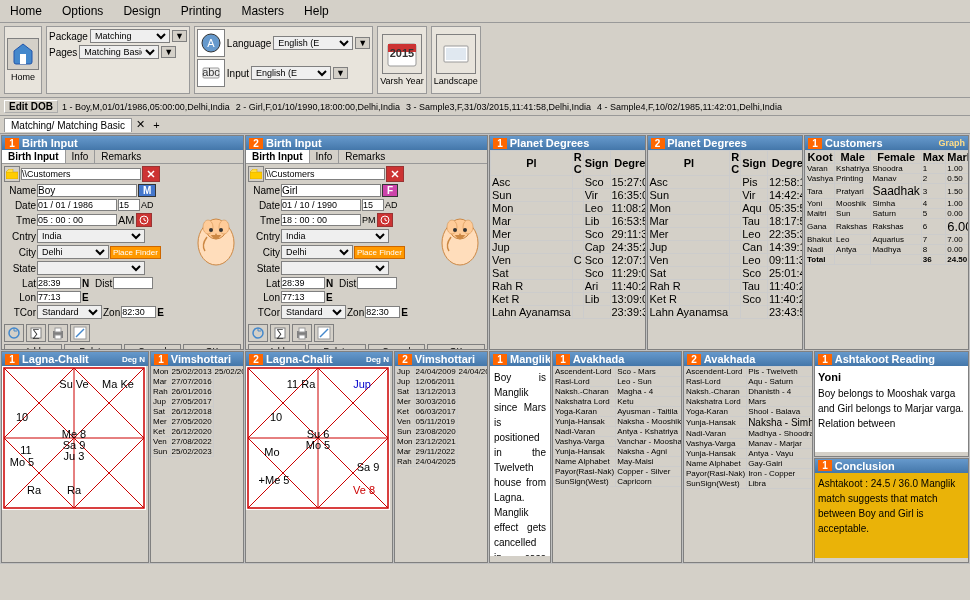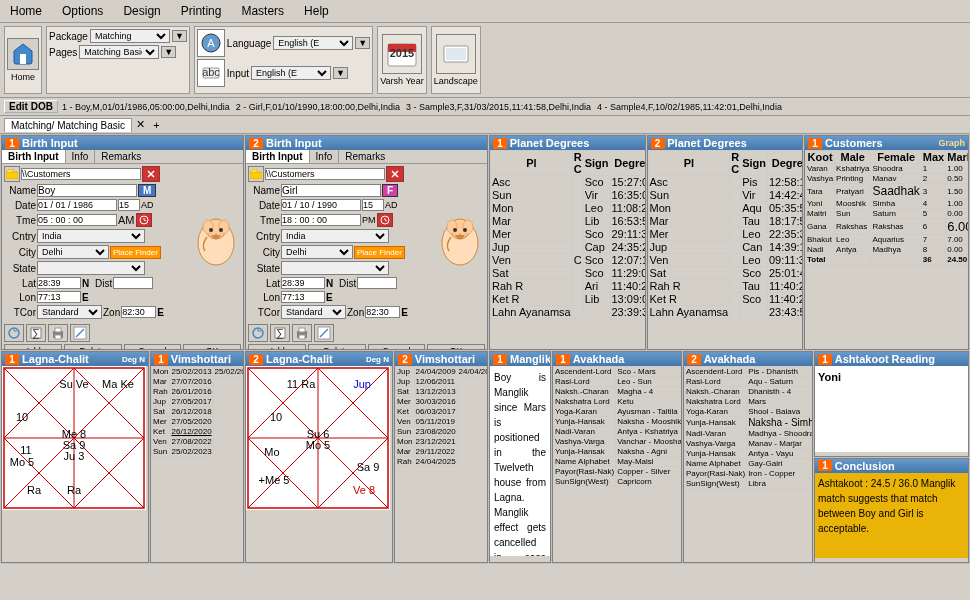--- a/index.html
+++ b/index.html
@@ -722,21 +722,21 @@
               <tr>
                 <td style="border: 1px solid rgb(204, 204, 204); padding: 0px 1px; white-space: nowrap; font-size: 8px;">Sat</td>
                 <td style="border: 1px solid rgb(204, 204, 204); padding: 0px 1px; white-space: nowrap; font-size: 8px;">26/12/2018</td>
               </tr>
               <tr>
                 <td style="border: 1px solid rgb(204, 204, 204); padding: 0px 1px; white-space: nowrap; font-size: 8px;">Mer</td>
                 <td style="border: 1px solid rgb(204, 204, 204); padding: 0px 1px; white-space: nowrap; font-size: 8px;">27/05/2020</td>
               </tr>
               <tr>
                 <td style="border: 1px solid rgb(204, 204, 204); padding: 0px 1px; white-space: nowrap; font-size: 8px;">Ket</td>
-                <td style="border: 1px solid rgb(204, 204, 204); padding: 0px 1px; white-space: nowrap; font-size: 8px; text-decoration: underline;">26/12/2020</td>
+                <td style="border: 1px solid rgb(204, 204, 204); padding: 0px 1px; white-space: nowrap; font-size: 8px;">26/12/2020</td>
               </tr>
               <tr>
                 <td style="border: 1px solid rgb(204, 204, 204); padding: 0px 1px; white-space: nowrap; font-size: 8px;">Ven</td>
                 <td style="border: 1px solid rgb(204, 204, 204); padding: 0px 1px; white-space: nowrap; font-size: 8px;">27/08/2022</td>
               </tr>
               <tr>
                 <td style="border: 1px solid rgb(204, 204, 204); padding: 0px 1px; white-space: nowrap; font-size: 8px;">Sun</td>
                 <td style="border: 1px solid rgb(204, 204, 204); padding: 0px 1px; white-space: nowrap; font-size: 8px;">25/02/2023</td>
               </tr>
             </tbody>
@@ -898,21 +898,21 @@
 
     <div style="width:130px;background:#d4d0c8;border:1px solid #808080;overflow:hidden;">
       <div style="background:linear-gradient(to bottom,#6699cc,#4477aa);color:white;font-weight:bold;font-size:10px;padding:1px 3px;display:flex;align-items:center;">
         <span class="panel-num">2</span>
         &nbsp;<span>Avakhada</span>
       </div>
       <table style="font-size:8px;border-collapse:collapse;width:100%;">
         <tbody id="avakhada2-tbody">
             <tr>
               <td style="border: 1px solid rgb(204, 204, 204); padding: 0px 1px; white-space: nowrap; font-size: 8px;">Ascendent-Lord</td>
-              <td style="border: 1px solid rgb(204, 204, 204); padding: 0px 1px; white-space: nowrap; font-size: 8px;">Pis - Dhanisth</td>
+              <td style="border: 1px solid rgb(204, 204, 204); padding: 0px 1px; white-space: nowrap; font-size: 8px;">Pis - Twelveth</td>
             </tr>
             <tr>
               <td style="border: 1px solid rgb(204, 204, 204); padding: 0px 1px; white-space: nowrap; font-size: 8px;">Rasi-Lord</td>
               <td style="border: 1px solid rgb(204, 204, 204); padding: 0px 1px; white-space: nowrap; font-size: 8px;">Aqu - Saturn</td>
             </tr>
             <tr>
               <td style="border: 1px solid rgb(204, 204, 204); padding: 0px 1px; white-space: nowrap; font-size: 8px;">Naksh.-Charan</td>
               <td style="border: 1px solid rgb(204, 204, 204); padding: 0px 1px; white-space: nowrap; font-size: 8px;">Dhanisth - 4</td>
             </tr>
             <tr>
@@ -958,20 +958,21 @@
     <div style="width:155px;display:flex;flex-direction:column;gap:1px;">
       <div style="flex:1;background:#d4d0c8;border:1px solid #808080;overflow:hidden;">
         <div style="background:linear-gradient(to bottom,#6699cc,#4477aa);color:white;font-weight:bold;font-size:10px;padding:1px 3px;display:flex;align-items:center;">
           <span class="panel-num">1</span>
           &nbsp;<span>Ashtakoot Reading</span>
         </div>
         <div style="background:white;padding:3px;font-size:10px;line-height:1.5;height:calc(100% - 18px);overflow:hidden;">
           <div style="font-size:10px;line-height:1.5;">
             <span style="font-weight:bold;">Yoni</span>
           </div>
+          <div style="font-size:10px;line-height:1.5;">Boy belongs to Mooshak varga and Girl belongs to Marjar varga. Relation between</div>
         </div>
       </div>
       <div style="flex:1;background:#d4d0c8;border:1px solid #808080;overflow:hidden;">
         <div style="background:linear-gradient(to bottom,#6699cc,#4477aa);color:white;font-weight:bold;font-size:10px;padding:1px 3px;display:flex;align-items:center;">
           <span class="panel-num">1</span>
           &nbsp;<span>Conclusion</span>
         </div>
         <div style="background:#eab308;padding:3px;font-size:10px;line-height:1.5;height:calc(100% - 18px);overflow:hidden;">Ashtakoot : 24.5 / 36.0
 
 Manglik match suggests that match between Boy and Girl is acceptable.</div>

